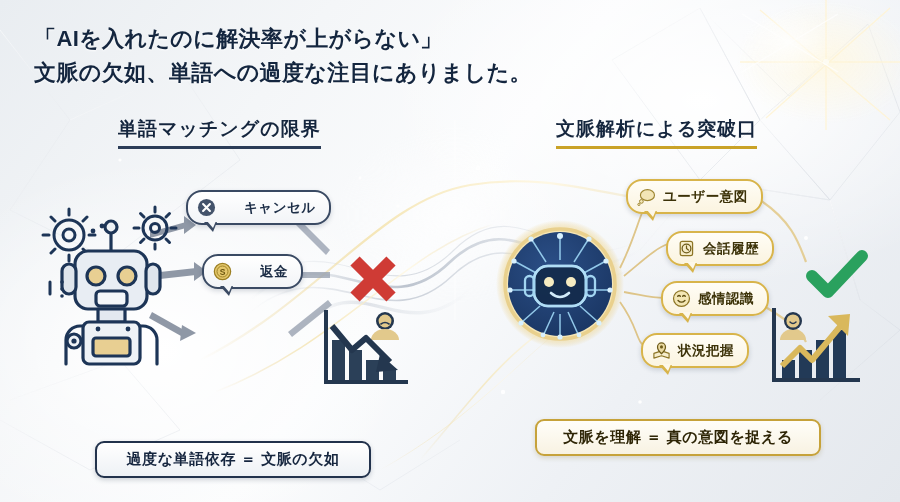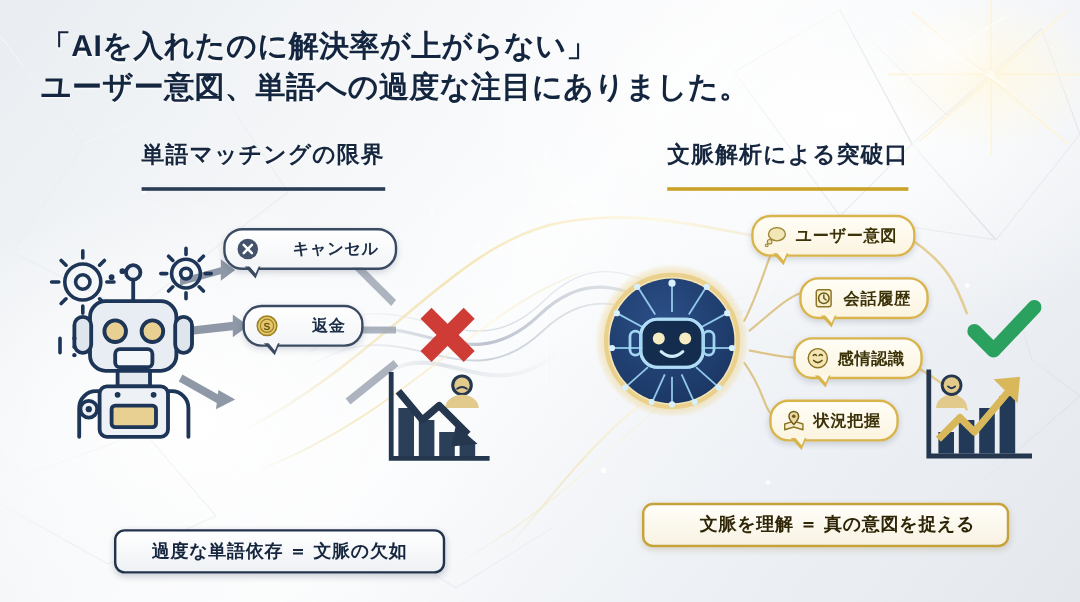--- a/index.html
+++ b/index.html
@@ -12,33 +12,33 @@
     background:
       radial-gradient(ellipse 520px 300px at 78% 20%, #ffffff 0%, rgba(255,255,255,0) 62%),
       radial-gradient(ellipse 420px 320px at 18% 70%, #ffffff 0%, rgba(255,255,255,0) 60%),
       linear-gradient(128deg,#e9edf1 0%,#f4f6f8 26%,#fbfcfd 48%,#eef1f5 72%,#e4e8ed 100%);
   }
   .bgsvg{position:absolute;inset:0;width:900px;height:502px;}
 
   
   .title{
     position:absolute;left:34px;top:22px;
-    color:#14263f;font-weight:bold;font-size:25px;line-height:34px;
+    color:#14263f;font-weight:bold;font-size:22px;line-height:34px;
     letter-spacing:.4px;
     text-shadow:0 1px 2px rgba(255,255,255,.9);
     white-space:nowrap;
   }
   .title div{margin:0;padding:0;}
 
   
   .sect{
     position:absolute;font-weight:bold;font-size:19px;color:#15263e;
     letter-spacing:1px;white-space:nowrap;
     text-shadow:0 1px 2px rgba(255,255,255,.95);
-    padding-bottom:14px;
+    padding-bottom:4px;
   }
   .sect.left{left:118px;top:116px;border-bottom:3px solid #2b3c57;}
   .sect.right{left:556px;top:116px;border-bottom:3px solid #c9a227;}
 
   
   .pill{
     position:absolute;display:flex;align-items:center;gap:7px;
     border-radius:16px;padding:6px 13px 6px 9px;
     font-size:13.5px;font-weight:bold;white-space:nowrap;
     box-shadow:0 2px 5px rgba(30,45,70,.18);
@@ -85,21 +85,20 @@
     left:95px;top:441px;width:272px;
     background:linear-gradient(180deg,#ffffff 0%,#eef1f5 100%);
     border:2.5px solid #22324c;color:#16263f;
     box-shadow:0 2px 5px rgba(25,40,65,.2);
   }
   .caption.goldbox{
     left:535px;top:419px;width:282px;
     background:linear-gradient(180deg,#fffef9 0%,#f8f2e2 100%);
     border:2.5px solid #c6a23a;color:#2e2506;
     box-shadow:0 2px 5px rgba(120,95,20,.2);
-    padding-left:20px;
   }
 
   .art{position:absolute;}
 </style>
 </head>
 <body>
 
 <div id="stage">
 
   <svg class="bgsvg" viewBox="0 0 900 502">
@@ -213,21 +212,21 @@
         <circle cx="640" cy="402" r="1.8"></circle>
       <circle cx="730" cy="250" r="1.5"></circle>
         <circle cx="806" cy="238" r="2"></circle>
       <circle cx="360" cy="178" r="1.4"></circle>
         <circle cx="120" cy="160" r="1.6"></circle>
     </g>
   </svg>
 
   <div class="title">
     <div>「AIを入れたのに解決率が上がらない」</div>
-    <div>ユーザー意図、単語への過度な注目にありました。</div>
+    <div>文脈の欠如、単語への過度な注目にありました。</div>
   </div>
 
   <div class="sect left">単語マッチングの限界</div>
   <div class="sect right">文脈解析による突破口</div>
 
   <svg class="art" style="left:36px;top:196px;" width="150" height="172" viewBox="0 0 150 172">
     <g fill="none" stroke="#1d3557" stroke-width="3.2" stroke-linecap="round" stroke-linejoin="round">
 
       <g stroke-width="3">
         <circle cx="33" cy="39" r="15"></circle>

